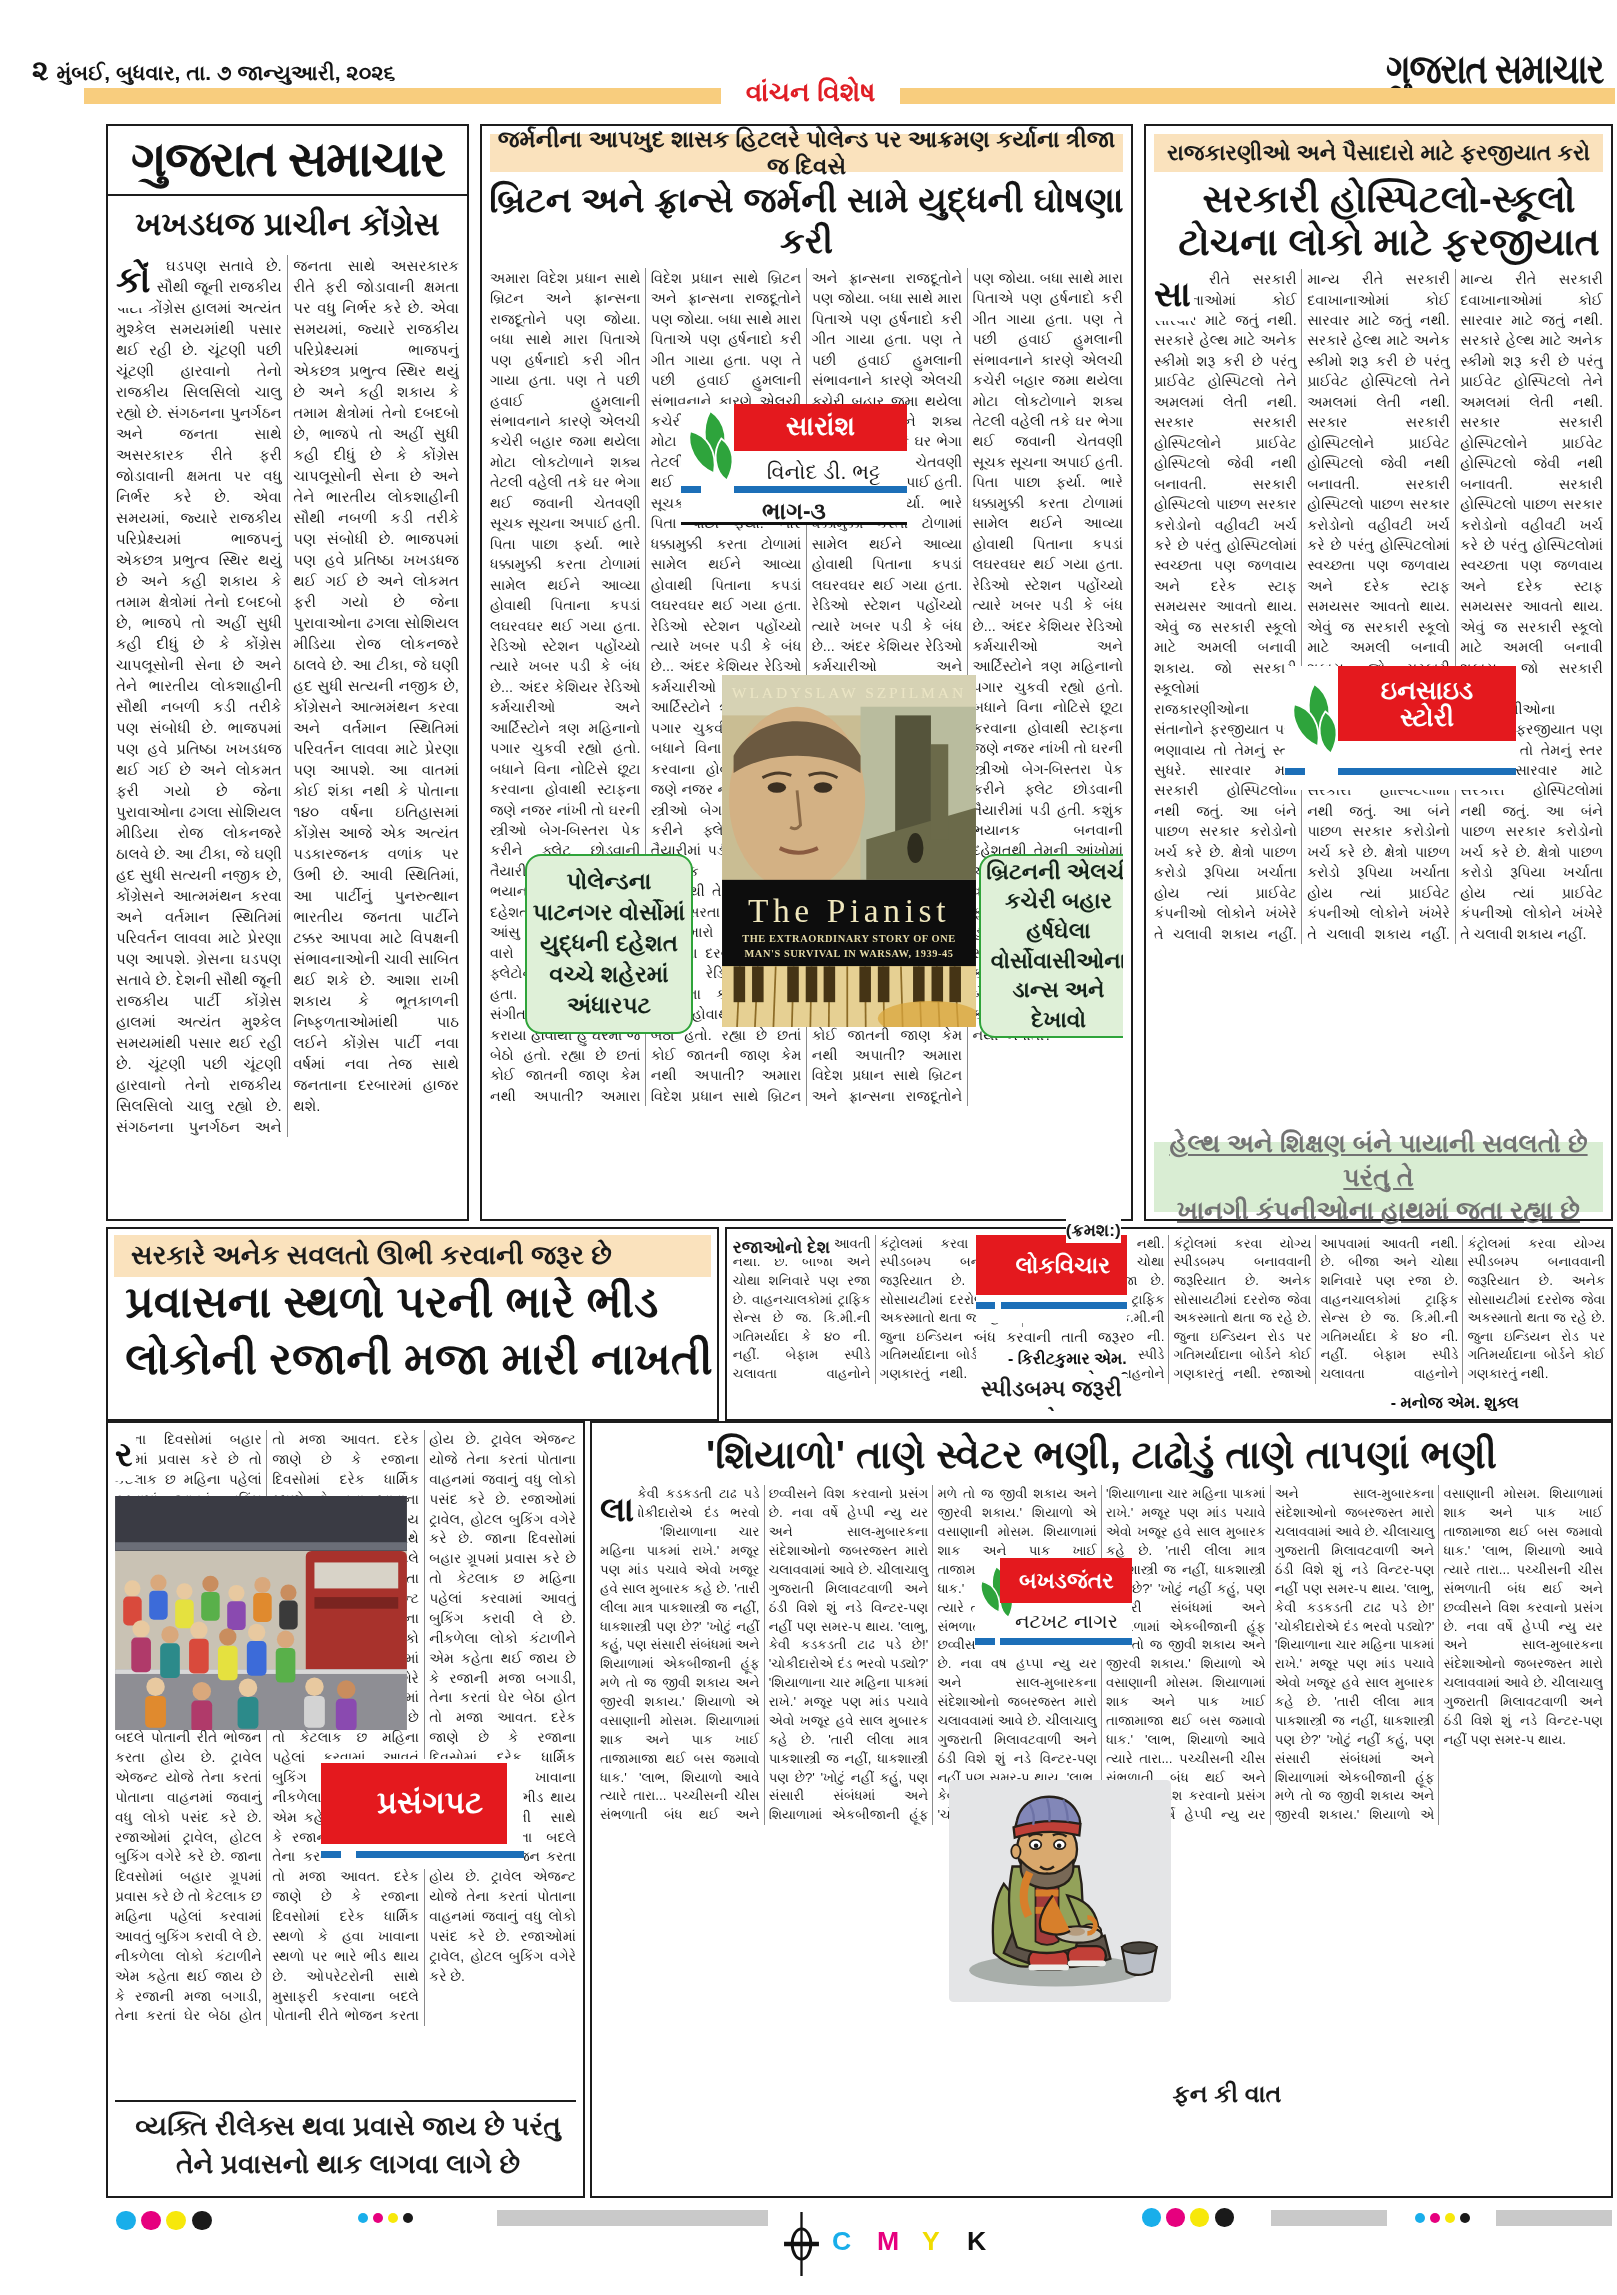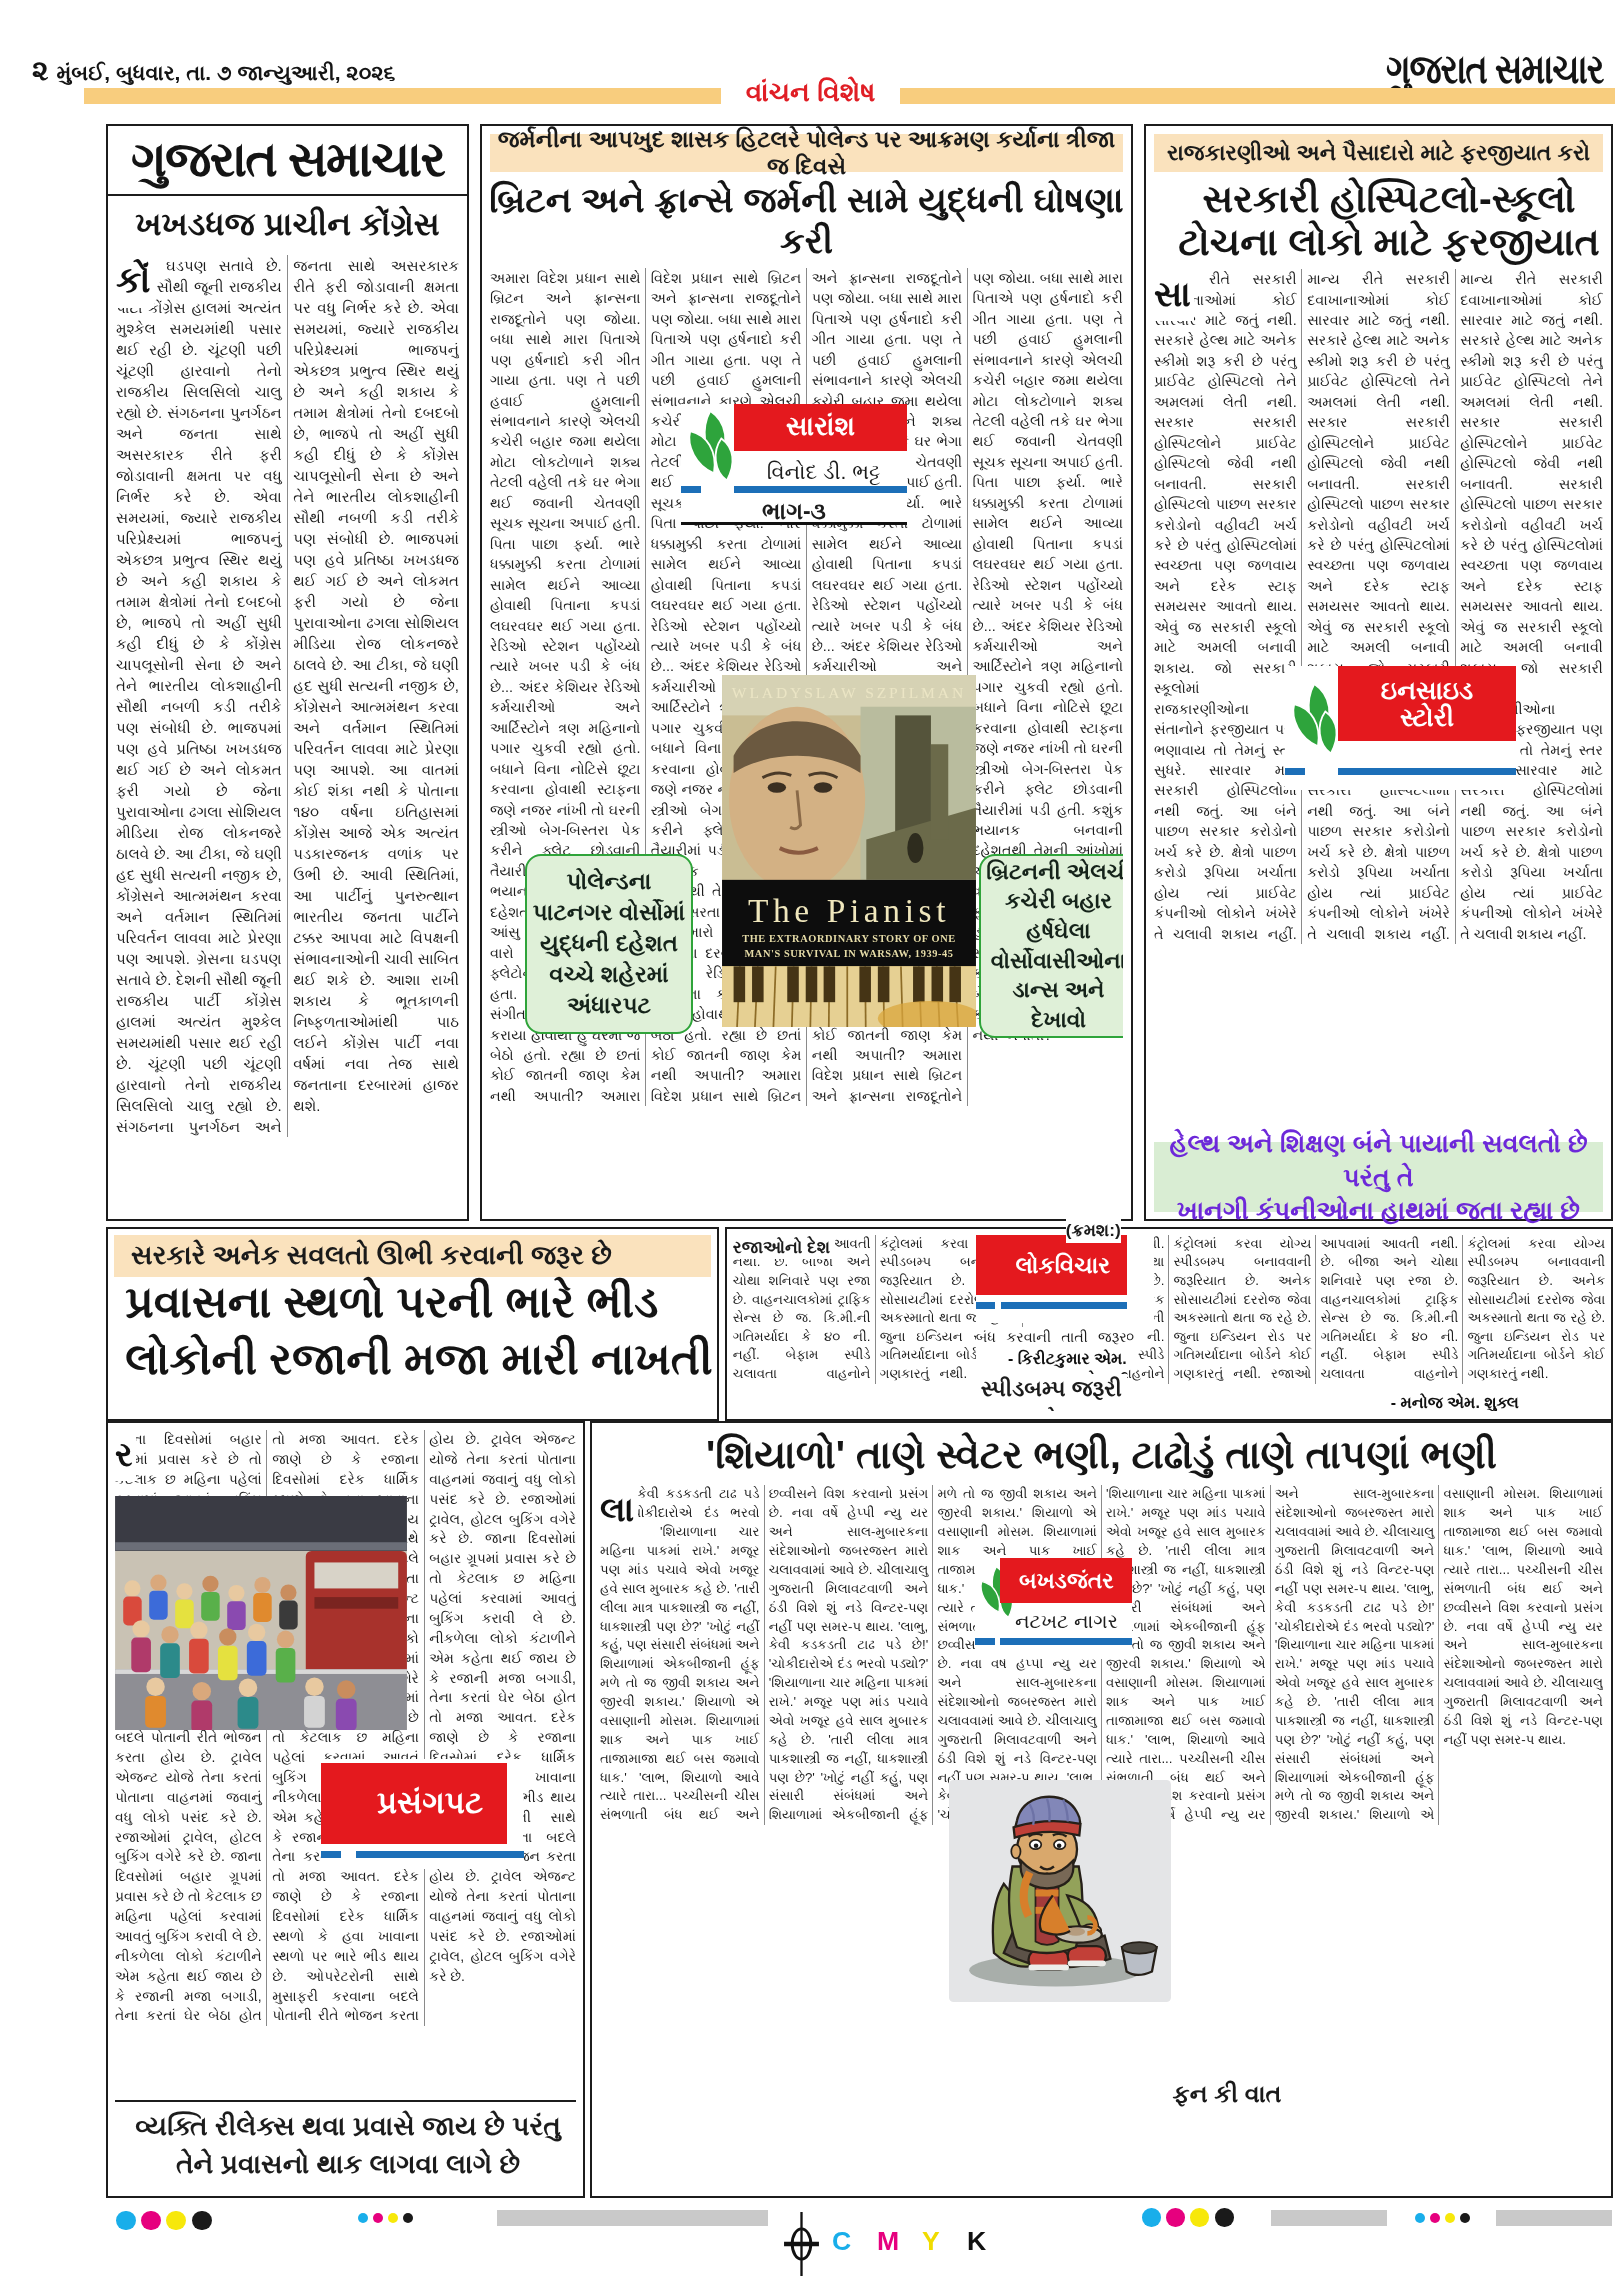--- a/index.html
+++ b/index.html
@@ -18,22 +18,22 @@
   .cols6{column-count:6;column-gap:9.2px;}
   .red-chip{background:#E4191E;color:#ffffff;font-weight:bold;text-align:center;
             display:flex;align-items:center;justify-content:center;line-height:1.05;}
   .blue-bar{background:#1C6FB8;height:7px;}
   .blue-sq{background:#1C6FB8;height:7px;width:19.6px;}
   .black-rule{background:#111;height:3.5px;}
   .feature{position:absolute;background:#fff;z-index:5;}
   .greenbox{position:absolute;z-index:5;background:#DFF0D8;border:2.9px solid #2FA43A;
             border-radius:16px;font-weight:bold;text-align:center;color:#15231a;
             display:flex;align-items:center;justify-content:center;}
-  .highlightgreen{background:#D9EDD3;font-weight:bold;text-align:center;color:#6d28d9;
-            display:flex;align-items:center;justify-content:center;}
+  .highlightgreen{background:#D9EDD3;font-weight:bold;text-align:center;color:#737373;
+            display:flex;align-items:center;justify-content:center;text-decoration:underline;}
   .dropcap{position:absolute;z-index:6;background:#fff;font-weight:bold;color:#111;
            padding:0 3.5px 2.3px 0;}
   .byline{font-weight:bold;color:#111;}
   .wbg{background:#fff;z-index:6;}
   .graybar{position:absolute;background:#C9C9C9;}
   .dot{position:absolute;border-radius:50%;}
   .cmyk-letter{position:absolute;font-weight:bold;font-size:26.6px;font-family:"Liberation Sans",sans-serif;}
 </style>
 </head>
 <body>
@@ -187,21 +187,21 @@
   <div style="font-size:44px;font-weight:bold;padding-left:17.3px;line-height:1.15;">પ્રવાસના સ્થળો પરની ભારે ભીડ</div>
   <div style="font-size:44px;font-weight:bold;padding:8px 0 0 17.3px;line-height:1.1;">લોકોની રજાની મજા મારી નાખતી</div>
 </div>
 
 <div class="box" style="left:725px;top:1227px;width:888px;height:194px;">
   <div class="bodytext cols6" style="position:relative;margin:5.8px;height:176px;font-size:13.3px;line-height:1.4;">
     <span>રજાઓ આપવામાં આવતી નથી. છે. બીજા અને ચોથા શનિવારે પણ રજા છે. વાહનચાલકોમાં ટ્રાફિક સેન્સ છે જ. કિ.મી.ની ગતિમર્યાદા કે ૪૦ ની. નહીં. બેફામ સ્પીડે ચલાવતા વાહનોને કંટ્રોલમાં કરવા યોગ્ય સ્પીડબમ્પ બનાવવાની જરૂરિયાત છે. અનેક સોસાયટીમાં દરરોજ જેવા અકસ્માતો થતા જ રહે છે. જુના ઇન્ડિયન રોડ પર ગતિમર્યાદાના બોર્ડને કોઈ ગણકારતું નથી. રજાઓ આપવામાં આવતી નથી. છે. બીજા અને ચોથા શનિવારે પણ રજા છે. વાહનચાલકોમાં ટ્રાફિક સેન્સ છે જ. કિ.મી.ની ગતિમર્યાદા કે ૪૦ ની. નહીં. બેફામ સ્પીડે ચલાવતા વાહનોને કંટ્રોલમાં કરવા યોગ્ય સ્પીડબમ્પ બનાવવાની જરૂરિયાત છે. અનેક સોસાયટીમાં દરરોજ જેવા અકસ્માતો થતા જ રહે છે. જુના ઇન્ડિયન રોડ પર ગતિમર્યાદાના બોર્ડને કોઈ ગણકારતું નથી. રજાઓ આપવામાં આવતી નથી. છે. બીજા અને ચોથા શનિવારે પણ રજા છે. વાહનચાલકોમાં ટ્રાફિક સેન્સ છે જ. કિ.મી.ની ગતિમર્યાદા કે ૪૦ ની. નહીં. બેફામ સ્પીડે ચલાવતા વાહનોને કંટ્રોલમાં કરવા યોગ્ય સ્પીડબમ્પ બનાવવાની જરૂરિયાત છે. અનેક સોસાયટીમાં દરરોજ જેવા અકસ્માતો થતા જ રહે છે. જુના ઇન્ડિયન રોડ પર ગતિમર્યાદાના બોર્ડને કોઈ ગણકારતું નથી.</span>
     <div class="wbg abs" style="left:0;top:0;font-size:17.3px;font-weight:bold;padding-right:4.6px;">રજાઓનો દેશ</div>
 
     
-    <div class="feature" style="left:243px;top:0;width:151px;height:88px;padding-left:27px;">
+    <div class="feature" style="left:243px;top:0;width:151px;height:88px;">
       <svg width="36" height="58" viewBox="0 0 60 86" style="position:absolute;left:0;top:4.6px;">
         <g stroke="#ffffff" stroke-width="2">
           <path d="M32 2 C50 14 54 38 40 60 C24 48 22 20 32 2Z" fill="#2EA43C"></path>
           <path d="M10 24 C28 28 40 46 36 70 C16 62 6 40 10 24Z" fill="#2EA43C"></path>
           <path d="M44 32 C58 42 60 60 50 78 C36 68 34 46 44 32Z" fill="#2EA43C"></path>
         </g>
       </svg>
       <div class="red-chip" style="position:absolute;left:0;top:0;width:151px;height:60px;font-size:23px;padding-left:23px;box-sizing:border-box;">લોકવિચાર</div>
       <div class="blue-sq" style="position:absolute;left:0;top:67px;"></div>
       <div class="blue-bar" style="position:absolute;left:25.4px;top:67px;width:126px;"></div>

